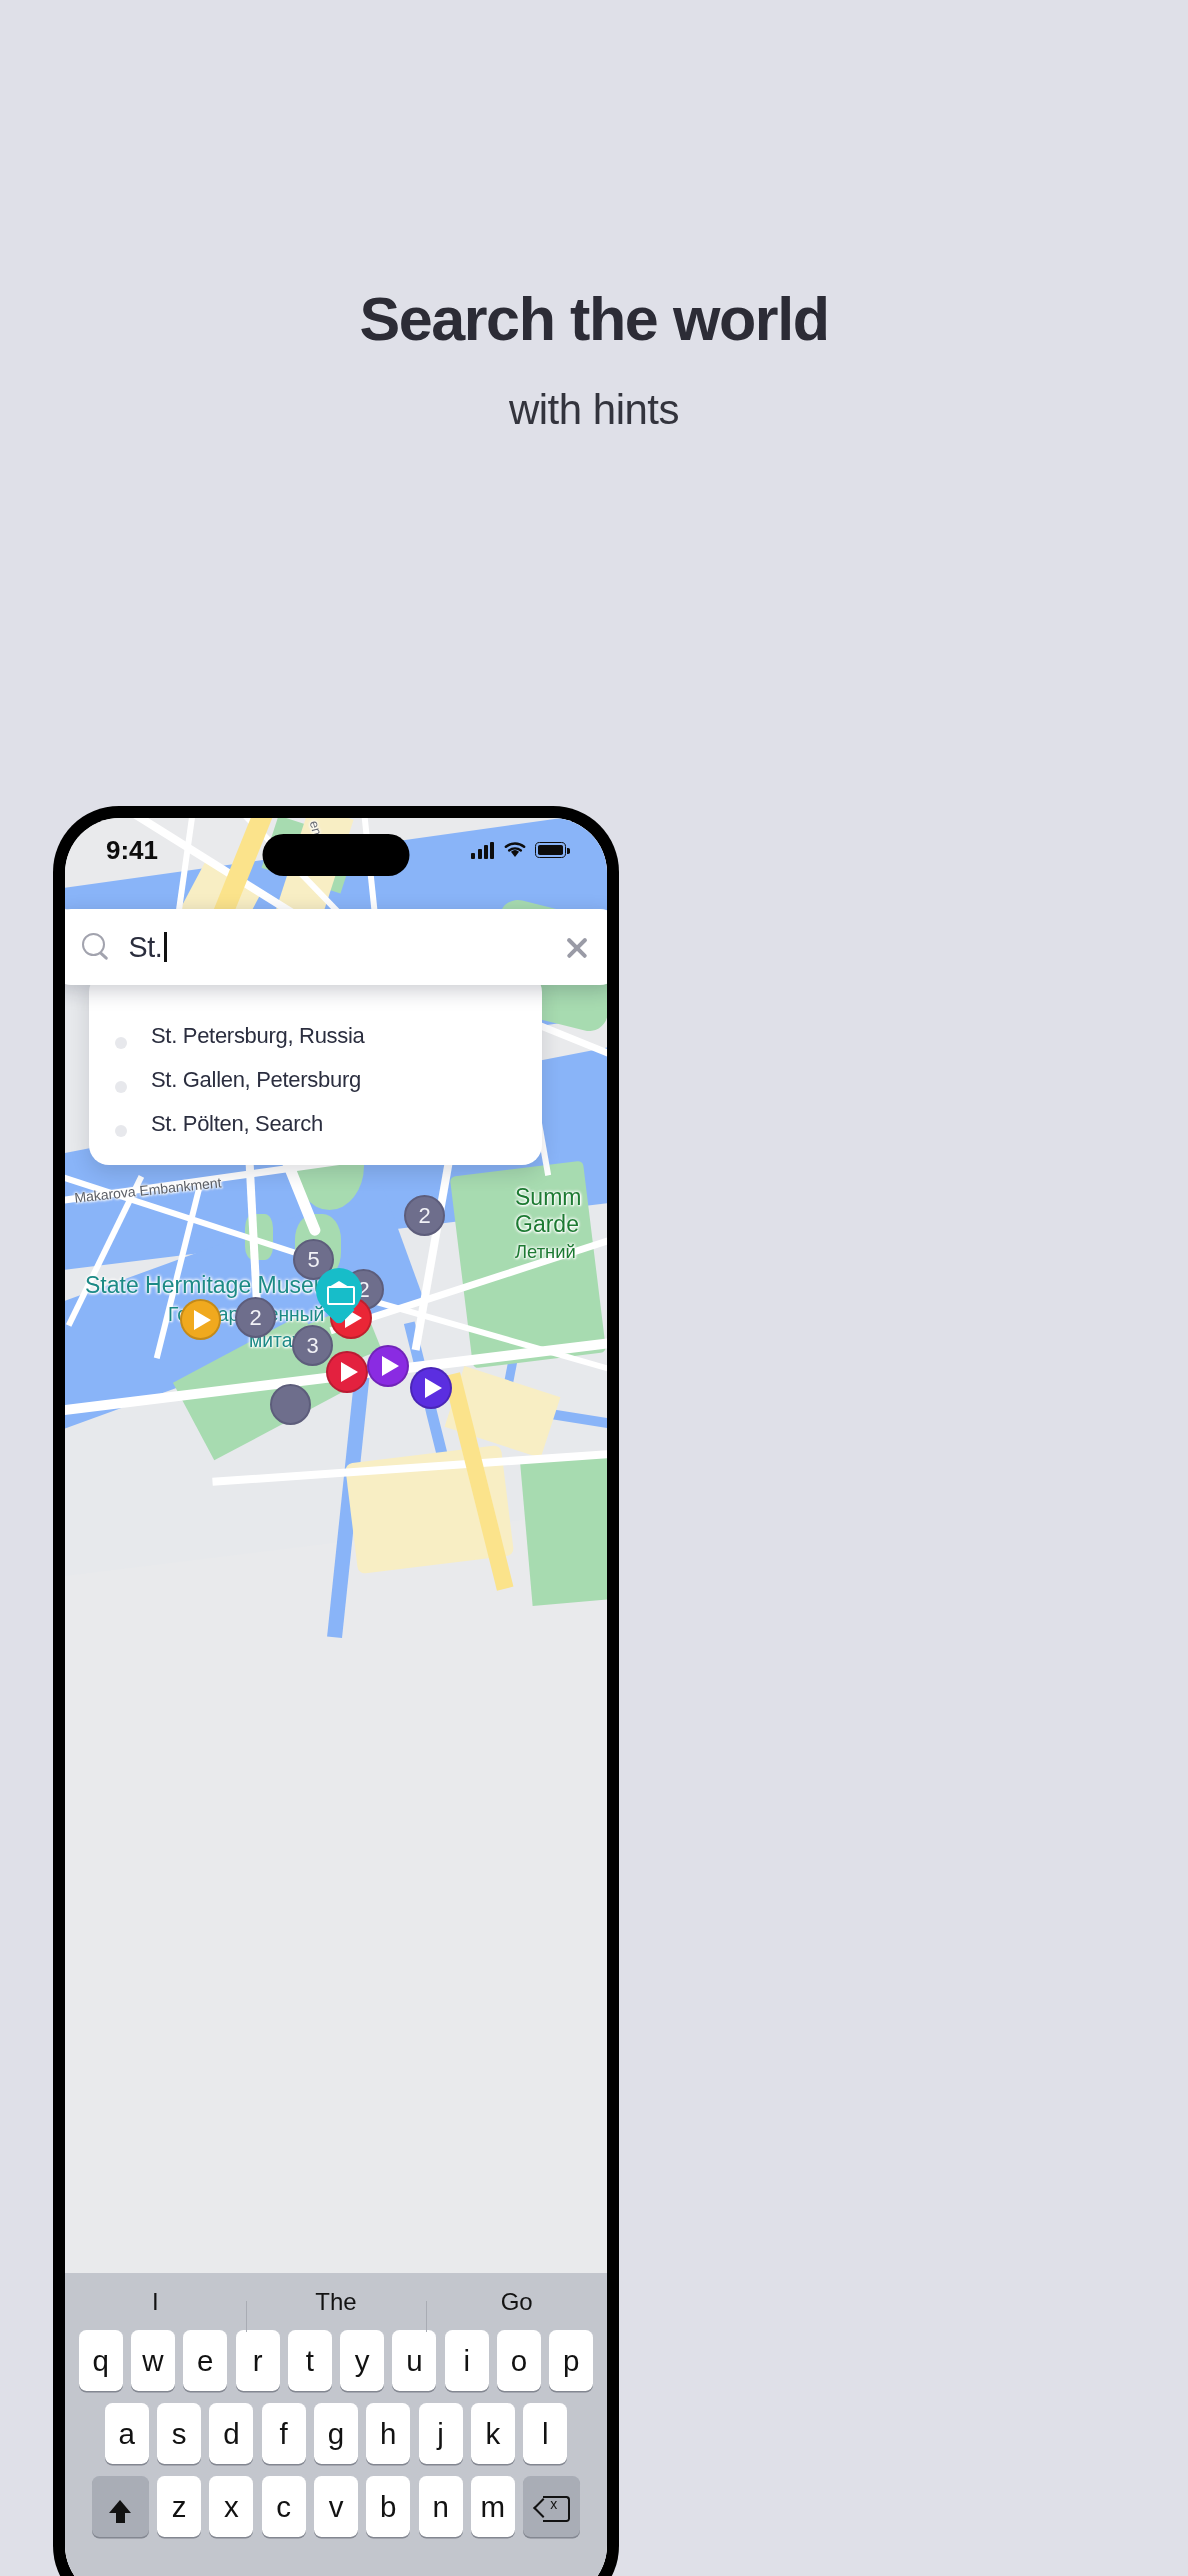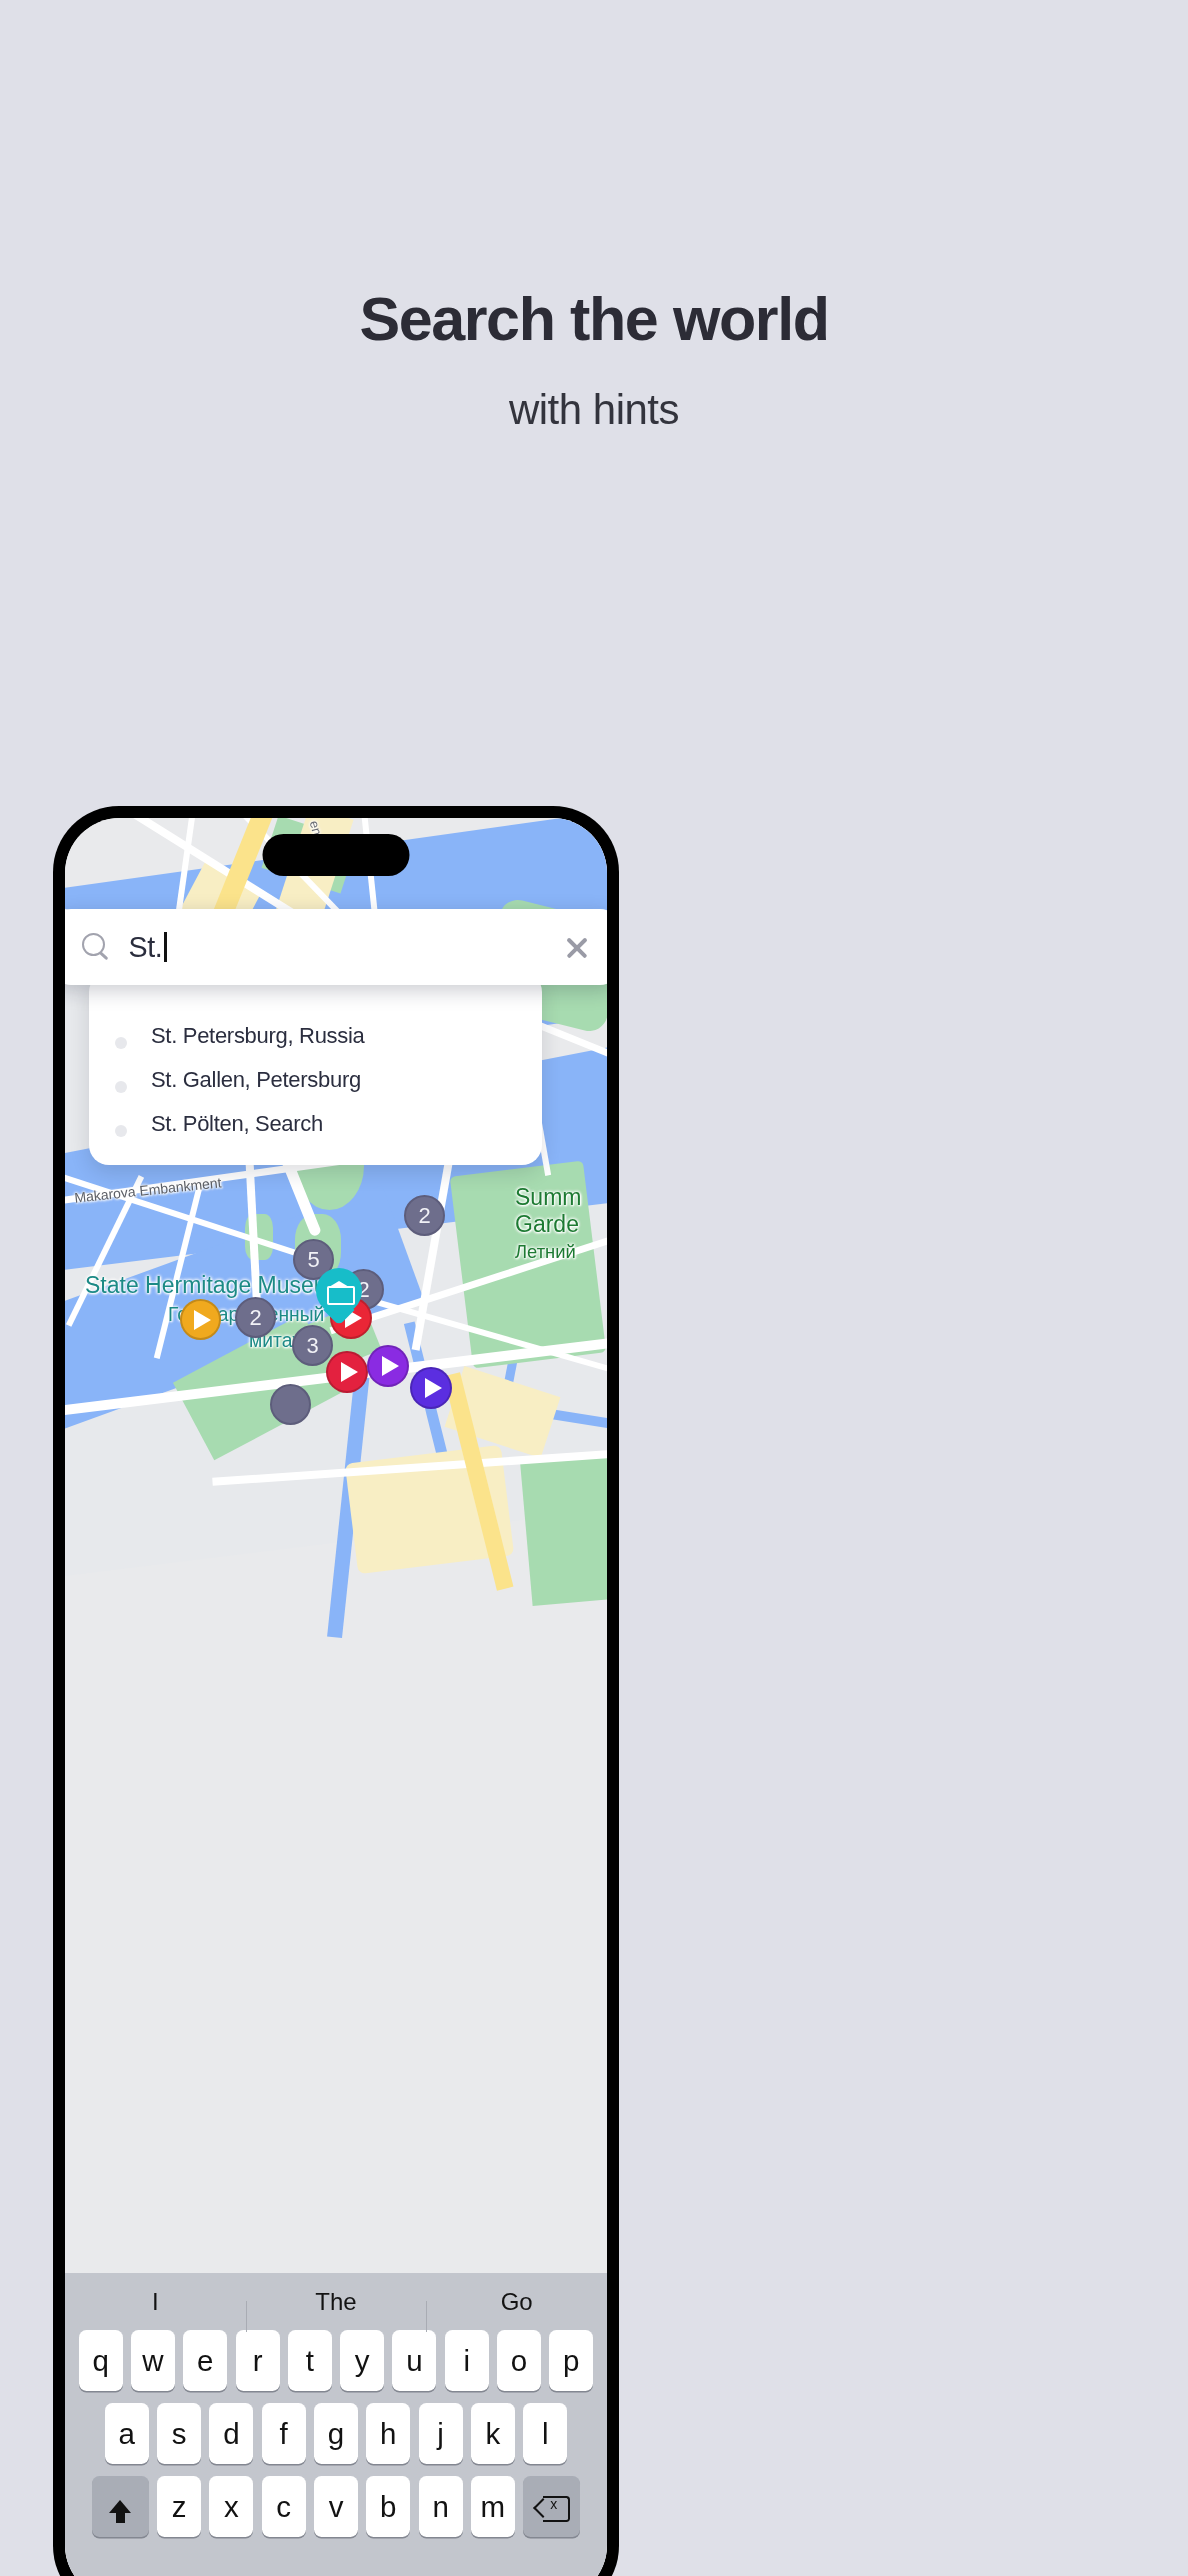--- a/index.html
+++ b/index.html
@@ -470,20 +470,39 @@
       </div>
       <div class="marker arrowm" style="left:302px;top:527px;width:42px;height:42px;background:#8a2be2;">
         <span class="arrow-glyph"></span>
       </div>
       <div class="marker arrowm" style="left:345px;top:549px;width:42px;height:42px;background:#5b2ee0;">
         <span class="arrow-glyph"></span>
       </div>
     </div>
 
     <div class="island"></div>
+    <div class="statusbar">
+      <div class="sb-time">9:41</div>
+      <div class="sb-right">
+        <span class="bars">
+            <i></i>
+            <i></i>
+            <i></i>
+            <i></i>
+          </span>
+        <svg width="24" height="17.5" viewBox="0 0 26 19">
+          <path d="M13 17.3 L8.6 11.6 A7.2 7.2 0 0 1 17.4 11.6 Z" fill="#0d0d0d"></path>
+          <path d="M3.1 6.2 A15.5 15.5 0 0 1 22.9 6.2" stroke="#0d0d0d" stroke-width="2.7" fill="none" stroke-linecap="round"></path>
+          <path d="M6.6 10.3 A10.2 10.2 0 0 1 19.4 10.3" stroke="#0d0d0d" stroke-width="2.5" fill="none" stroke-linecap="round"></path>
+        </svg>
+        <span class="battery">
+            <i></i>
+          </span>
+      </div>
+    </div>
 
     <div class="suggestions">
       <div class="sug-item">
         <span class="sug-dot"></span>
         <span class="sug-label">St. Petersburg, Russia</span>
       </div>
       <div class="sug-item">
         <span class="sug-dot"></span>
         <span class="sug-label">St. Gallen, Petersburg</span>
       </div>

